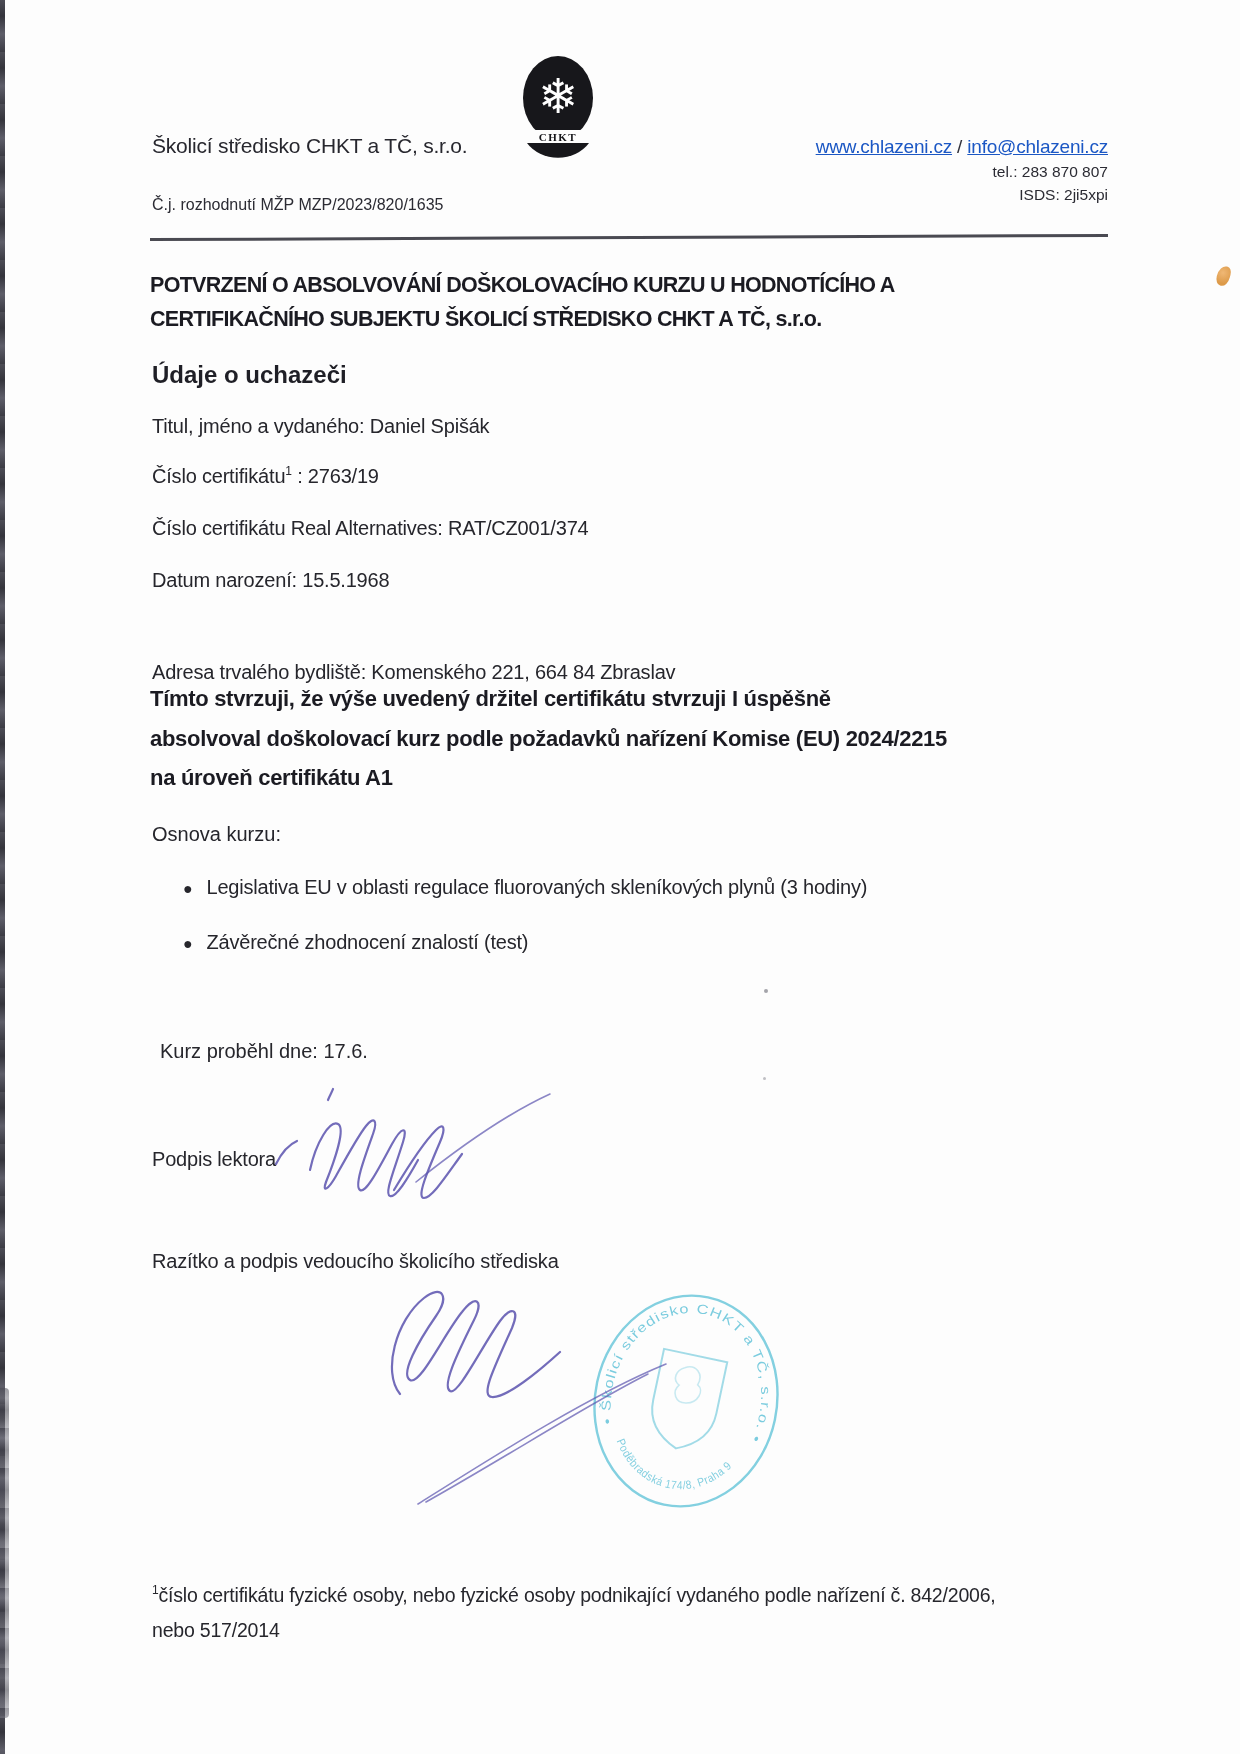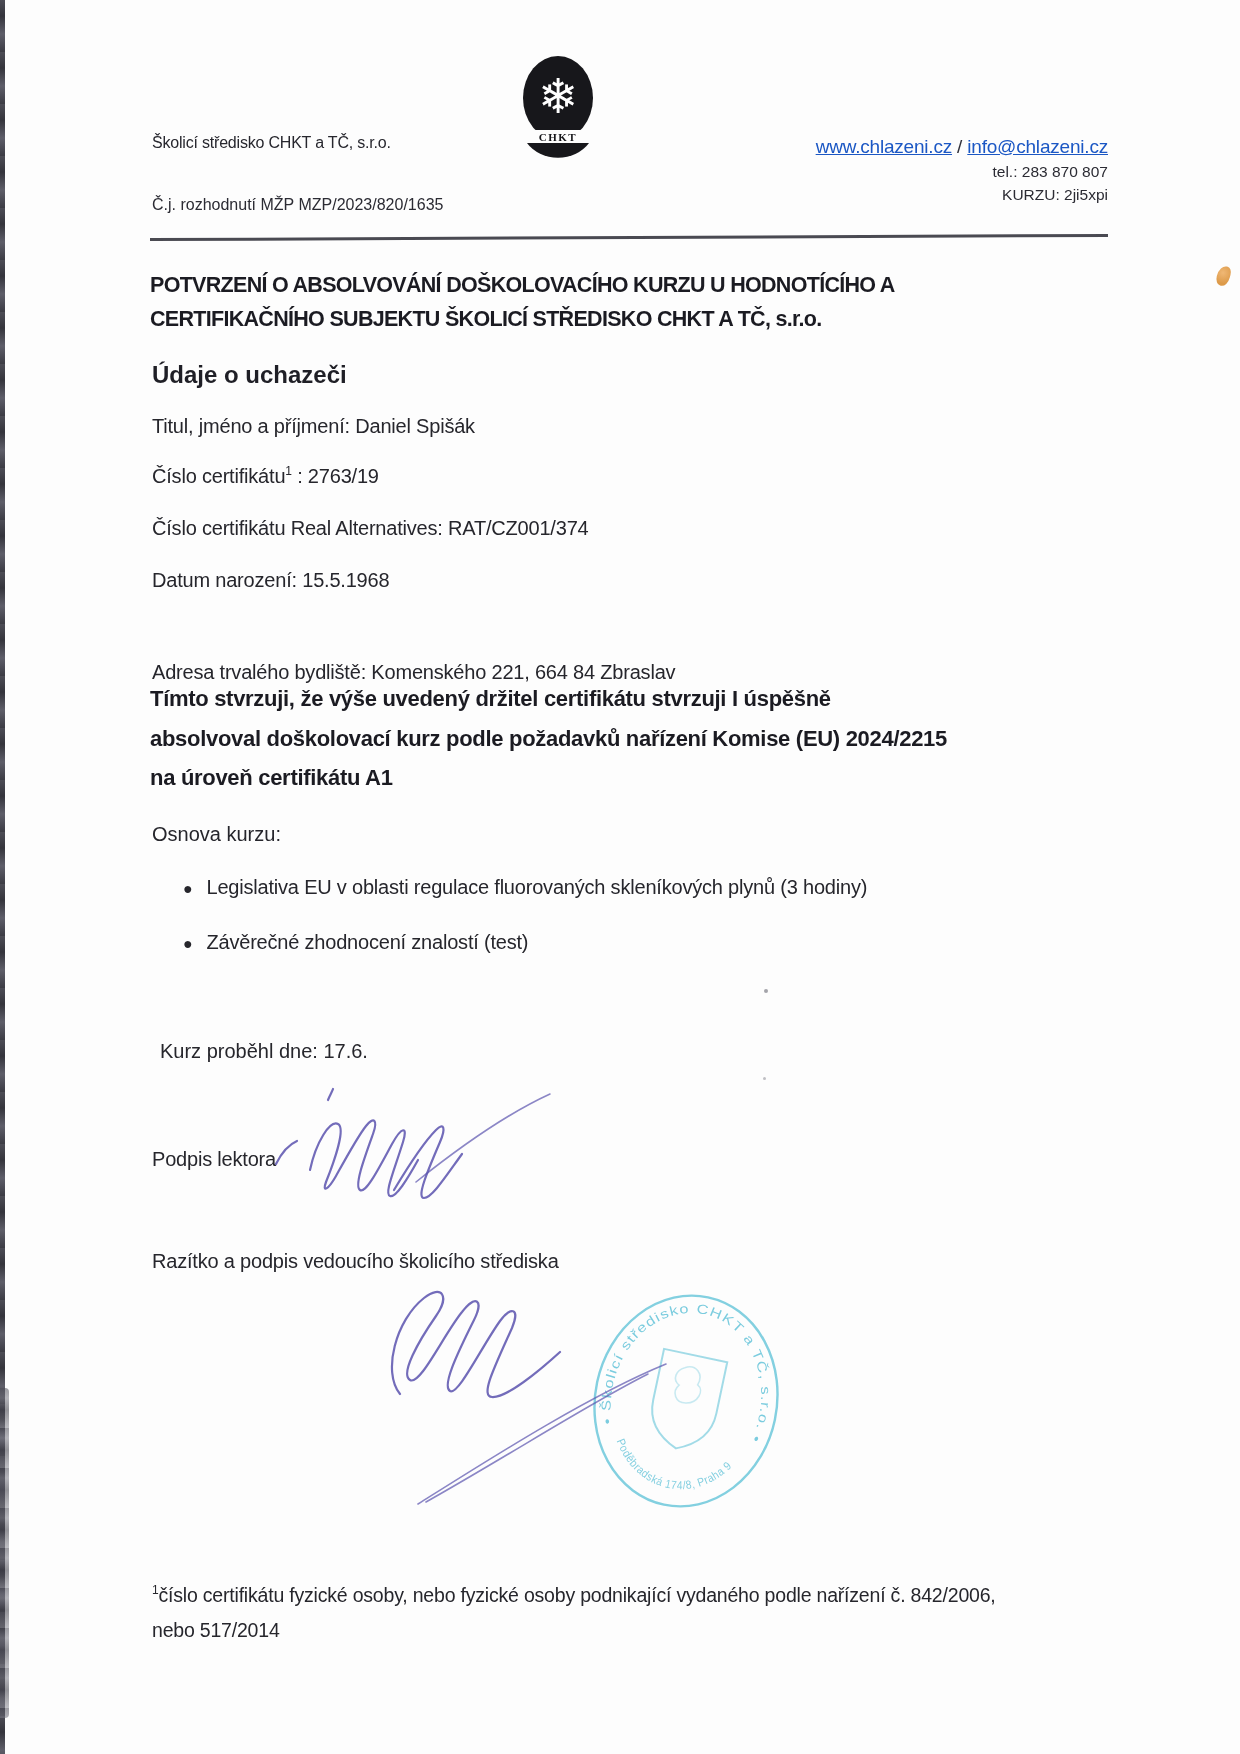--- a/index.html
+++ b/index.html
@@ -23,21 +23,21 @@
     position:absolute; left:1217px; top:266px; width:13px; height:20px;
     background:radial-gradient(circle at 40% 35%, #eeb066, #d98f35 70%);
     border-radius:62% 38% 55% 45%; transform:rotate(14deg); opacity:.9;
   }
   .speck { position:absolute; border-radius:50%; background:#74747e; }
   .speck.s1 { left:764px; top:989px; width:4px; height:4px; opacity:.65; }
   .speck.s2 { left:763px; top:1077px; width:3px; height:3px; opacity:.45; }
 
   
   .logo-wrap { position:absolute; left:523px; top:56px; width:70px; height:104px; }
-  .company-name { position:absolute; left:152px; top:134px; font-size:16px; letter-spacing:-0.2px; color:#27272e; }
+  .company-name { position:absolute; left:152px; top:134px; font-size:21px; letter-spacing:-0.2px; color:#27272e; }
   .company-address { position:absolute; left:152px; top:169px; font-size:16px; color:#2b2b33; }
   .company-address .ico-num { font-size:22px; letter-spacing:-0.3px; }
   .company-ref { position:absolute; left:152px; top:196px; font-size:16px; color:#2b2b33; }
   .contact { position:absolute; right:132px; top:136px; text-align:right; }
   .contact .links { font-size:19px; letter-spacing:-0.2px; }
   .contact a { color:#1b57c4; text-decoration:underline; }
   .contact .sep { color:#30303a; text-decoration:none; }
   .contact .phone, .contact .isds { font-size:15.5px; color:#2b2b33; margin-top:5px; }
   .header-divider {
     position:absolute; left:150px; top:236px; width:958px; height:2.5px;
@@ -101,33 +101,33 @@
       <path d="M4,87 A 36,30 0 0 0 66,87 Z" fill="#17171b"></path>
     </svg>
   </div>
 
   <div class="company-name">Školicí středisko CHKT a TČ, s.r.o.</div>
   <div class="company-ref">Č.j. rozhodnutí MŽP MZP/2023/820/1635</div>
 
   <div class="contact">
     <div class="links"><a href="#">www.chlazeni.cz</a><span class="sep"> / </span><a href="#">info@chlazeni.cz</a></div>
     <div class="phone">tel.: 283 870 807</div>
-    <div class="isds">KURZU: 2ji5xpi</div>
+    <div class="isds">ISDS: 2ji5xpi</div>
   </div>
 
   <div class="header-divider"></div>
 
   <div class="doc-title">
     <div>POTVRZENÍ O ABSOLVOVÁNÍ DOŠKOLOVACÍHO KURZU U HODNOTÍCÍHO A</div>
     <div>CERTIFIKAČNÍHO SUBJEKTU ŠKOLICÍ STŘEDISKO CHKT A TČ, s.r.o.</div>
   </div>
 
   <div class="section-heading">Údaje o uchazeči</div>
 
-  <div class="field f0"><span>Titul, jméno a příjmení:</span><sup></sup><span> Daniel Spišák</span></div>
+  <div class="field f0"><span>Titul, jméno a vydaného:</span><sup></sup><span> Daniel Spišák</span></div>
   <div class="field f1"><span>Číslo certifikátu</span><sup>1</sup><span> : 2763/19</span></div>
   <div class="field f2"><span>Číslo certifikátu Real Alternatives:</span><sup></sup><span> RAT/CZ001/374</span></div>
   <div class="field f3"><span>Datum narození:</span><sup></sup><span> 15.5.1968</span></div>
   <div class="field f4"><span>Adresa trvalého bydliště:</span><sup></sup><span> Komenského 221, 664 84 Zbraslav</span></div>
 
   <div class="statement">
     <div>Tímto stvrzuji, že výše uvedený držitel certifikátu stvrzuji I úspěšně</div>
     <div>absolvoval doškolovací kurz podle požadavků nařízení Komise (EU) 2024/2215</div>
     <div>na úroveň certifikátu A1</div>
   </div>

